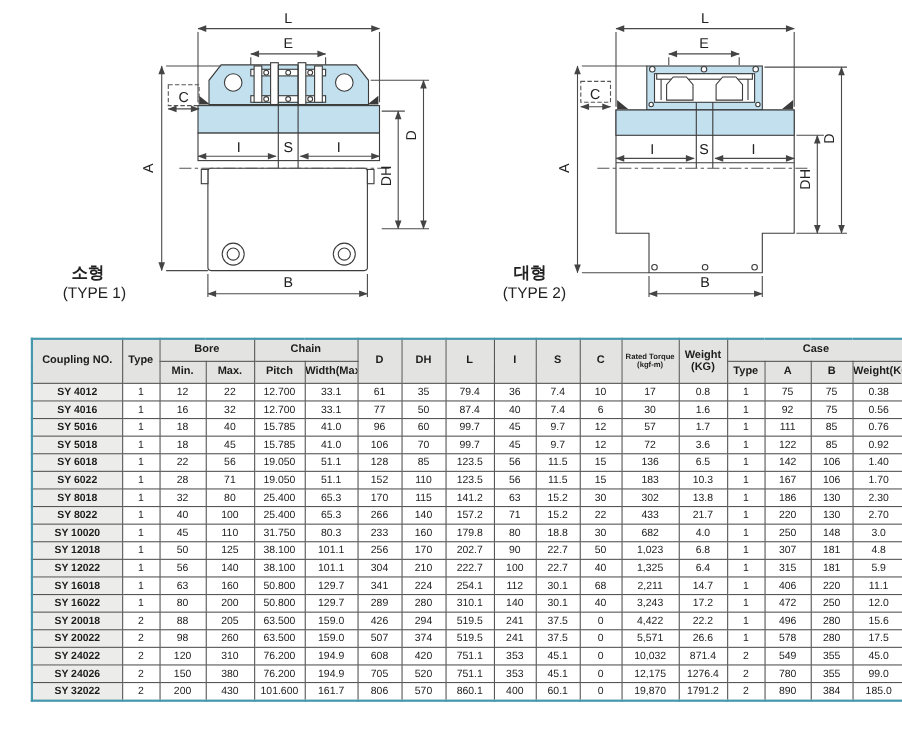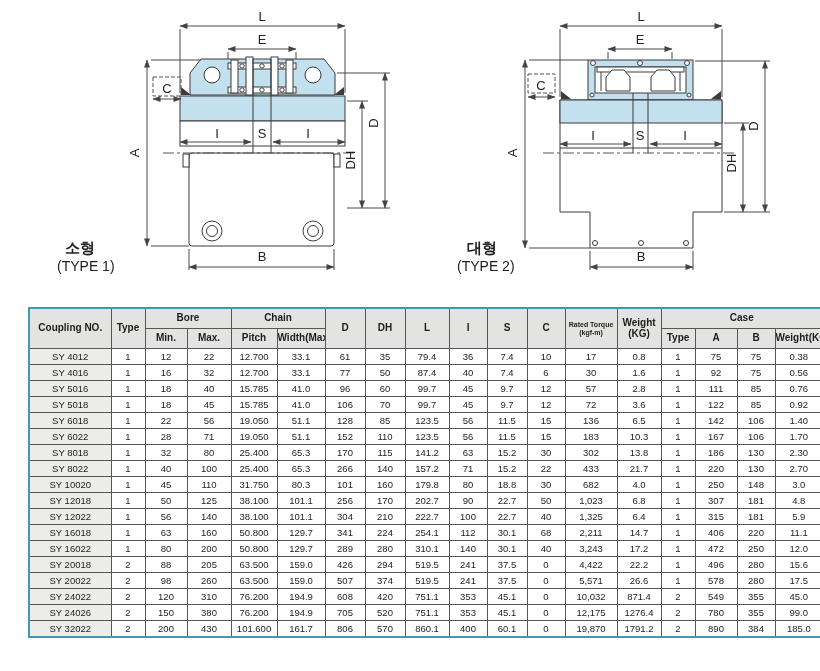--- a/index.html
+++ b/index.html
@@ -28,21 +28,21 @@
     border-collapse:collapse;table-layout:fixed;width:784px;
     position:absolute;left:28px;top:307px;
     border:2px solid var(--accent);
   }
   table.spec th,table.spec td{
     border:1px solid #565656;text-align:center;vertical-align:middle;
     padding:0;color:#1c1c1c;overflow:hidden;white-space:nowrap;
   }
   table.spec th{background:#e3e3e1;font-size:10px;font-weight:bold;height:19px;line-height:1.05;}
   table.spec td{font-size:9.5px;height:15px;background:#ffffff;}
-  table.spec td.cno{background:#ececea;font-weight:normal;}
+  table.spec td.cno{background:#ececea;font-weight:bold;}
   .small{font-size:7px;font-weight:bold;}
 </style>
 </head>
 <body>
 
 <svg width="400" height="295" viewBox="0 0 400 295" style="position:absolute;left:25px;top:3px;">
   <defs>
     <marker id="ae1" markerWidth="9" markerHeight="8" refX="8" refY="3.5" orient="auto" markerUnits="userSpaceOnUse">
       <path d="M0.5,0.5 L8.5,3.5 L0.5,6.5 Z" fill="#444"></path>
     </marker>
@@ -326,21 +326,21 @@
         <td>40</td>
         <td>15.785</td>
         <td>41.0</td>
         <td>96</td>
         <td>60</td>
         <td>99.7</td>
         <td>45</td>
         <td>9.7</td>
         <td>12</td>
         <td>57</td>
-        <td>2.8</td>
+        <td>1.7</td>
         <td>1</td>
         <td>111</td>
         <td>85</td>
         <td>0.76</td>
       </tr>
       <tr>
         <td class="cno">SY 5018</td>
         <td>1</td>
         <td>18</td>
         <td>45</td>
@@ -439,21 +439,21 @@
         <td>130</td>
         <td>2.70</td>
       </tr>
       <tr>
         <td class="cno">SY 10020</td>
         <td>1</td>
         <td>45</td>
         <td>110</td>
         <td>31.750</td>
         <td>80.3</td>
-        <td>101</td>
+        <td>233</td>
         <td>160</td>
         <td>179.8</td>
         <td>80</td>
         <td>18.8</td>
         <td>30</td>
         <td>682</td>
         <td>4.0</td>
         <td>1</td>
         <td>250</td>
         <td>148</td>

